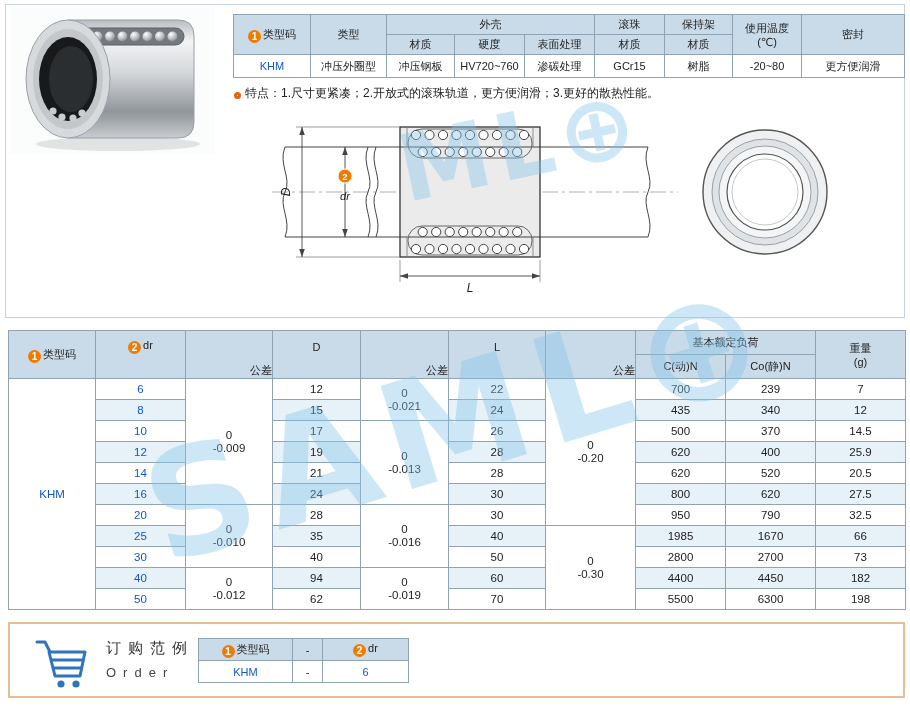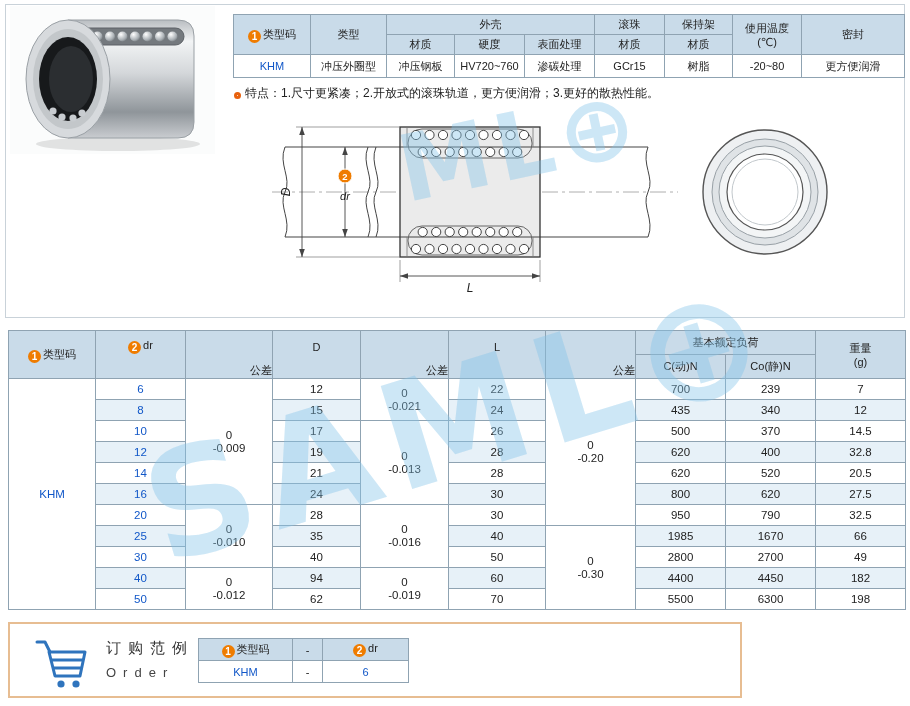--- a/index.html
+++ b/index.html
@@ -41,21 +41,21 @@
 
   
   .wm { pointer-events:none; z-index:30; font-family:"DejaVu Sans",sans-serif;
         color:rgba(130,195,232,0.40); font-weight:bold; }
   .wm-top { left:400px; top:118px; font-size:92px; letter-spacing:6px;
             transform:rotate(-12deg); transform-origin:left center; }
   .wm-bottom { left:150px; top:430px; font-size:148px; letter-spacing:12px;
                transform:rotate(-17deg); transform-origin:left center; }
 
   
-  .order-box { left:8px; top:622px; width:734px; height:76px; border:2px solid #e7bd92; }
+  .order-box { left:8px; top:622px; width:897px; height:76px; border:2px solid #e7bd92; }
   .order-title-cn { font-size:15px; letter-spacing:7px; color:#333; }
   .order-title-en { font-size:13px; letter-spacing:7px; color:#444; margin-top:7px; }
   .order-tbl tr { height:22px; }
 </style>
 </head>
 <body>
 
 <div class="abs top-frame"></div>
 
 <svg class="abs" style="left:10px; top:6px;" width="205" height="148" viewBox="0 0 205 148">
@@ -324,21 +324,21 @@
       <td class="v">500</td>
       <td class="v">370</td>
       <td class="v">14.5</td>
     </tr>
     <tr class="alt">
       <td class="v blue">12</td>
       <td class="v">19</td>
       <td class="v">28</td>
       <td class="v">620</td>
       <td class="v">400</td>
-      <td class="v">32.8</td>
+      <td class="v">25.9</td>
     </tr>
     <tr>
       <td class="v blue">14</td>
       <td class="v">21</td>
       <td class="v">28</td>
       <td class="v">620</td>
       <td class="v">520</td>
       <td class="v">20.5</td>
     </tr>
     <tr class="alt">
@@ -376,21 +376,21 @@
       <td class="v">1985</td>
       <td class="v">1670</td>
       <td class="v">66</td>
     </tr>
     <tr>
       <td class="v blue">30</td>
       <td class="v">40</td>
       <td class="v">50</td>
       <td class="v">2800</td>
       <td class="v">2700</td>
-      <td class="v">49</td>
+      <td class="v">73</td>
     </tr>
     <tr class="alt">
       <td class="v blue">40</td>
       <td rowspan="2" class="tol">
           <div>0</div>
           <div>-0.012</div>
         </td>
       <td class="v">94</td>
       <td rowspan="2" class="tol">
           <div>0</div>

